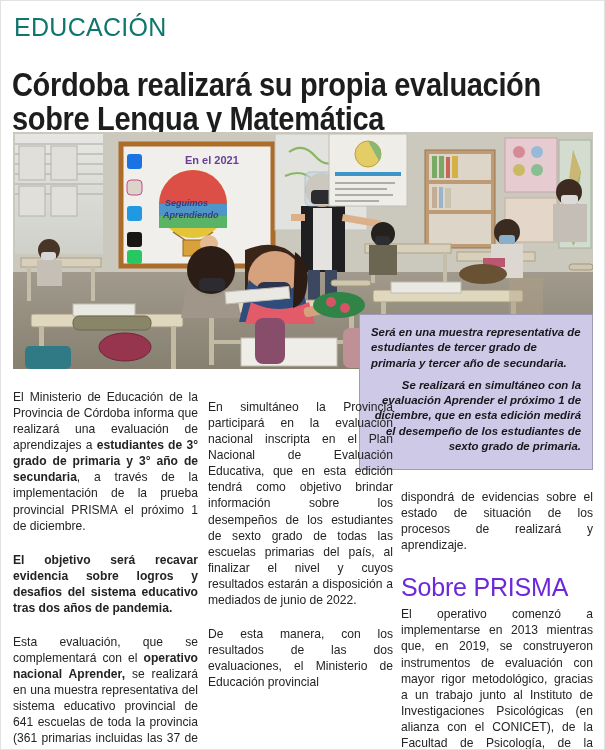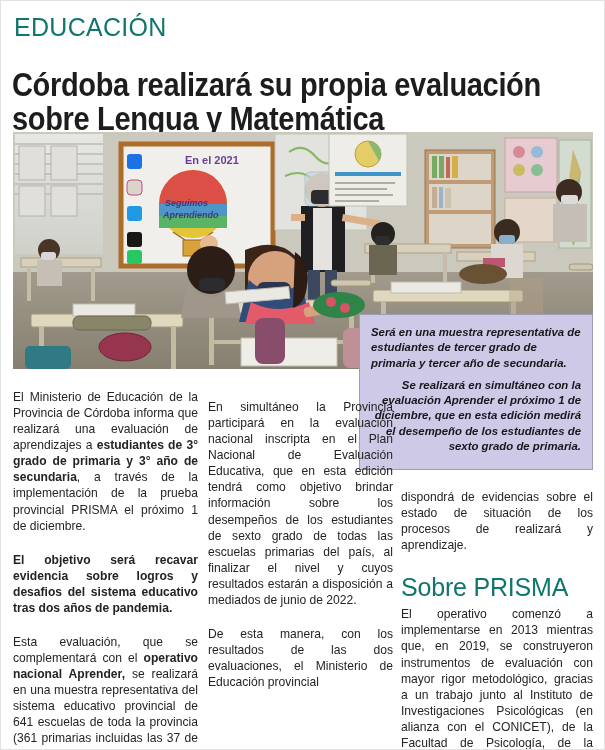--- a/index.html
+++ b/index.html
@@ -99,21 +99,21 @@
   .col .b { font-weight: 700; }
 
   #col1 { left: 12px;  top: 388px; width: 185px; }
   #col2 { left: 207px; top: 398px; width: 185px; }
   #col3 { left: 400px; top: 488px; width: 192px; }
 
   .subhead {
     font-size: 25px;
     font-weight: 400;
     line-height: 1;
-    color: #0f766e;
+    color: #6d28d9;
     margin: 22px 0 6px 0;
     letter-spacing: -0.2px;
   }
 </style>
 </head>
 <body>
 
 <div class="page">
 
   <div class="kicker">EDUCACIÓN</div>

